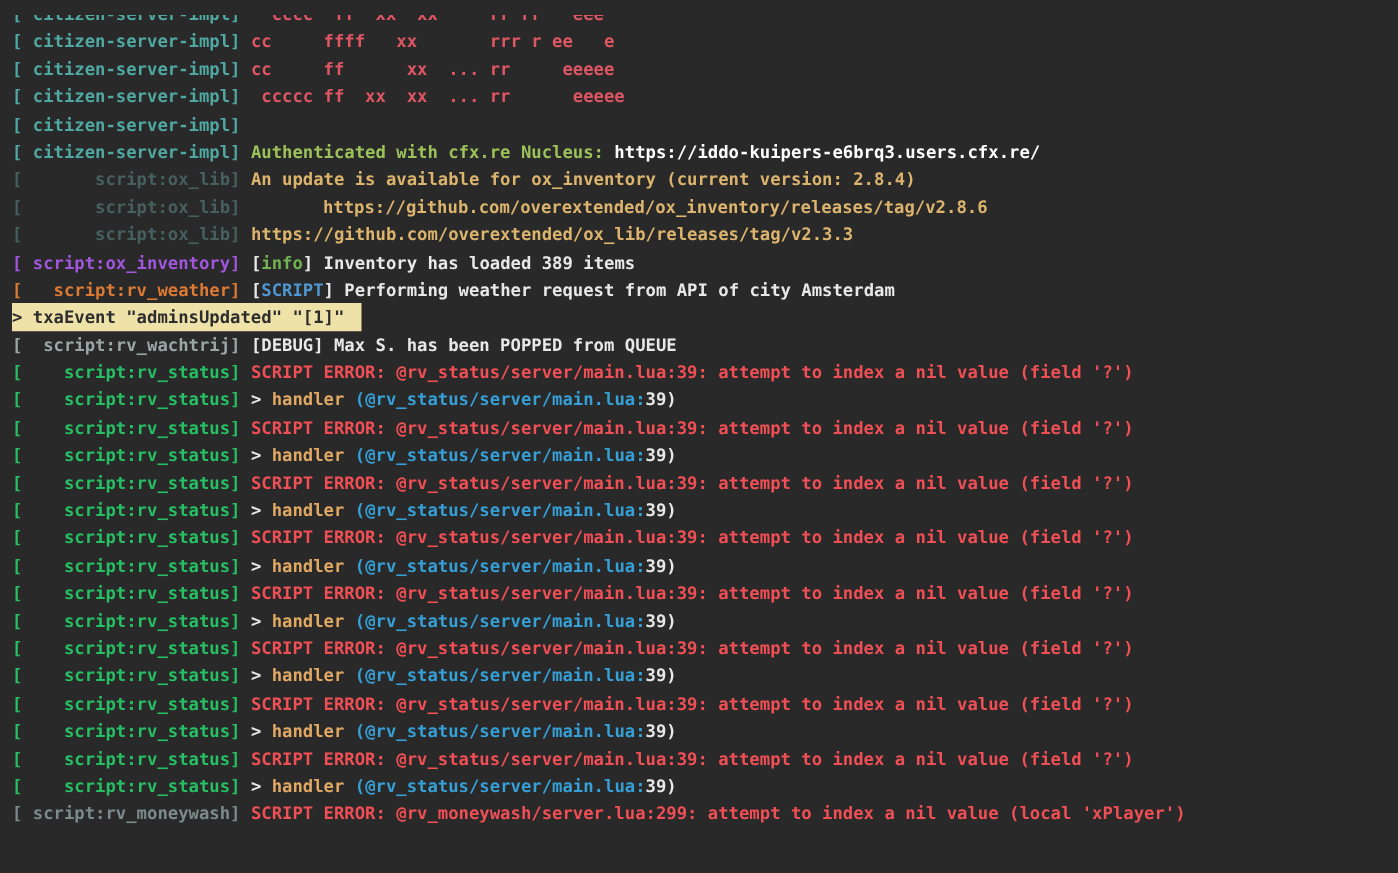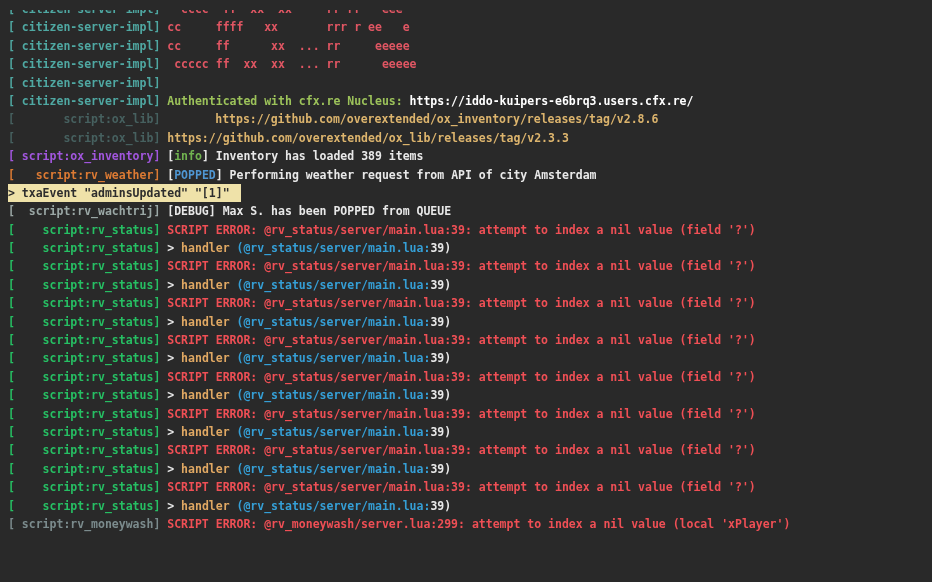--- a/index.html
+++ b/index.html
@@ -41,24 +41,25 @@
 </head>
 <body>
 
 <div class="console">
     <div class="line clip-top"><span style="color: rgb(79, 168, 162);">[ citizen-server-impl] </span><span style="color: rgb(224, 86, 99);">  cccc  ff  xx  xx     rr rr   eee</span></div>
     <div class="line"><span style="color: rgb(79, 168, 162);">[ citizen-server-impl] </span><span style="color: rgb(224, 86, 99);">cc     ffff   xx       rrr r ee   e</span></div>
     <div class="line"><span style="color: rgb(79, 168, 162);">[ citizen-server-impl] </span><span style="color: rgb(224, 86, 99);">cc     ff      xx  ... rr     eeeee</span></div>
     <div class="line"><span style="color: rgb(79, 168, 162);">[ citizen-server-impl] </span><span style="color: rgb(224, 86, 99);"> ccccc ff  xx  xx  ... rr      eeeee</span></div>
     <div class="line"><span style="color: rgb(79, 168, 162);">[ citizen-server-impl]</span></div>
     <div class="line"><span style="color: rgb(79, 168, 162);">[ citizen-server-impl] </span><span style="color: rgb(156, 194, 90); text-align: right;">Authenticated with cfx.re Nucleus: </span><span style="color: rgb(255, 255, 255);">https://iddo-kuipers-e6brq3.users.cfx.re/</span></div>
+    <div class="line"><span style="color: rgb(70, 96, 95);">[       script:ox_lib] </span><span style="color: rgb(220, 180, 109);">An update is available for ox_inventory (current version: 2.8.4)</span></div>
     <div class="line"><span style="color: rgb(70, 96, 95);">[       script:ox_lib] </span><span style="color: rgb(220, 180, 109); margin-left: 48px;">https://github.com/overextended/ox_inventory/releases/tag/v2.8.6</span></div>
     <div class="line"><span style="color: rgb(70, 96, 95);">[       script:ox_lib] </span><span style="color: rgb(220, 180, 109);">https://github.com/overextended/ox_lib/releases/tag/v2.3.3</span></div>
     <div class="line"><span style="color: rgb(161, 86, 221);">[ script:ox_inventory] </span><span style="color: rgb(232, 232, 232);">[</span><span style="color: rgb(113, 179, 80);">info</span><span style="color: rgb(232, 232, 232);">] Inventory has loaded 389 items</span></div>
-    <div class="line"><span style="color: rgb(220, 122, 51); text-align: right;">[   script:rv_weather] </span><span style="color: rgb(232, 232, 232);">[</span><span style="color: rgb(79, 150, 210);">POPPED</span><span style="color: rgb(232, 232, 232); margin-top: 11px;">] Performing weather request from API of city Amsterdam</span></div>
+    <div class="line"><span style="color: rgb(220, 122, 51); text-align: right;">[   script:rv_weather] </span><span style="color: rgb(232, 232, 232);">[</span><span style="color: rgb(79, 150, 210);">SCRIPT</span><span style="color: rgb(232, 232, 232); margin-top: 11px;">] Performing weather request from API of city Amsterdam</span></div>
     <div class="line"><span class="cmd-highlight"><span style="color: rgb(45, 45, 45);">&gt; txaEvent "adminsUpdated" "[1]"</span></span></div>
     <div class="line"><span style="color: rgb(154, 167, 165);">[  script:rv_wachtrij] </span><span style="color: rgb(232, 232, 232);">[DEBUG] Max S. has been POPPED from QUEUE</span></div>
     <div class="line"><span style="color: rgb(38, 191, 99);">[    script:rv_status] </span><span style="color: rgb(239, 79, 85);">SCRIPT ERROR: @rv_status/server/main.lua:39: attempt to index a nil value (field '?')</span></div>
     <div class="line"><span style="color: rgb(38, 191, 99);">[    script:rv_status] </span><span style="color: rgb(232, 232, 232);">&gt; </span><span style="color: rgb(224, 168, 99);">handler </span><span style="color: rgb(53, 159, 214);">(@rv_status/server/main.lua:</span><span style="color: rgb(232, 232, 232);">39)</span></div>
     <div class="line"><span style="color: rgb(38, 191, 99);">[    script:rv_status] </span><span style="color: rgb(239, 79, 85);">SCRIPT ERROR: @rv_status/server/main.lua:39: attempt to index a nil value (field '?')</span></div>
     <div class="line"><span style="color: rgb(38, 191, 99);">[    script:rv_status] </span><span style="color: rgb(232, 232, 232);">&gt; </span><span style="color: rgb(224, 168, 99);">handler </span><span style="color: rgb(53, 159, 214);">(@rv_status/server/main.lua:</span><span style="color: rgb(232, 232, 232);">39)</span></div>
     <div class="line"><span style="color: rgb(38, 191, 99);">[    script:rv_status] </span><span style="color: rgb(239, 79, 85);">SCRIPT ERROR: @rv_status/server/main.lua:39: attempt to index a nil value (field '?')</span></div>
     <div class="line"><span style="color: rgb(38, 191, 99);">[    script:rv_status] </span><span style="color: rgb(232, 232, 232);">&gt; </span><span style="color: rgb(224, 168, 99);">handler </span><span style="color: rgb(53, 159, 214);">(@rv_status/server/main.lua:</span><span style="color: rgb(232, 232, 232);">39)</span></div>
     <div class="line"><span style="color: rgb(38, 191, 99);">[    script:rv_status] </span><span style="color: rgb(239, 79, 85);">SCRIPT ERROR: @rv_status/server/main.lua:39: attempt to index a nil value (field '?')</span></div>
     <div class="line"><span style="color: rgb(38, 191, 99);">[    script:rv_status] </span><span style="color: rgb(232, 232, 232);">&gt; </span><span style="color: rgb(224, 168, 99);">handler </span><span style="color: rgb(53, 159, 214);">(@rv_status/server/main.lua:</span><span style="color: rgb(232, 232, 232);">39)</span></div>

